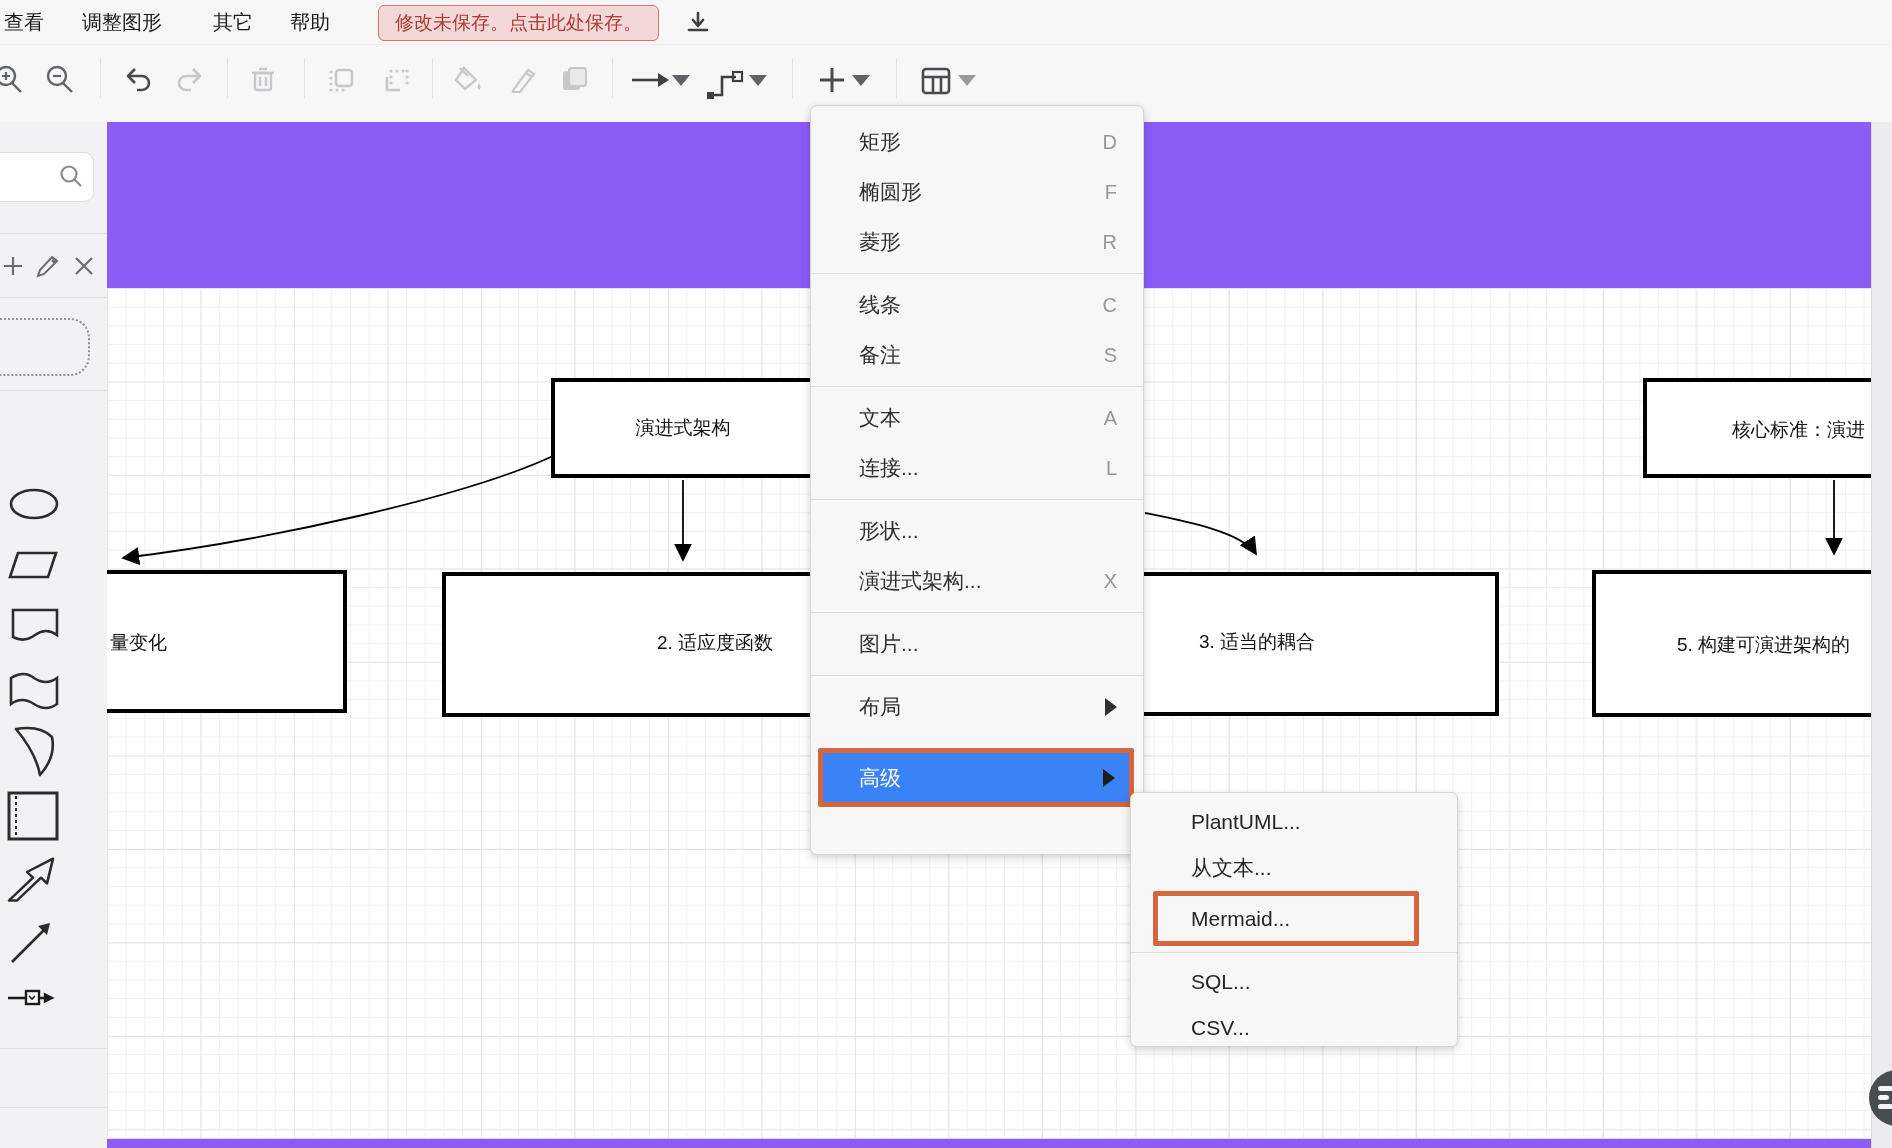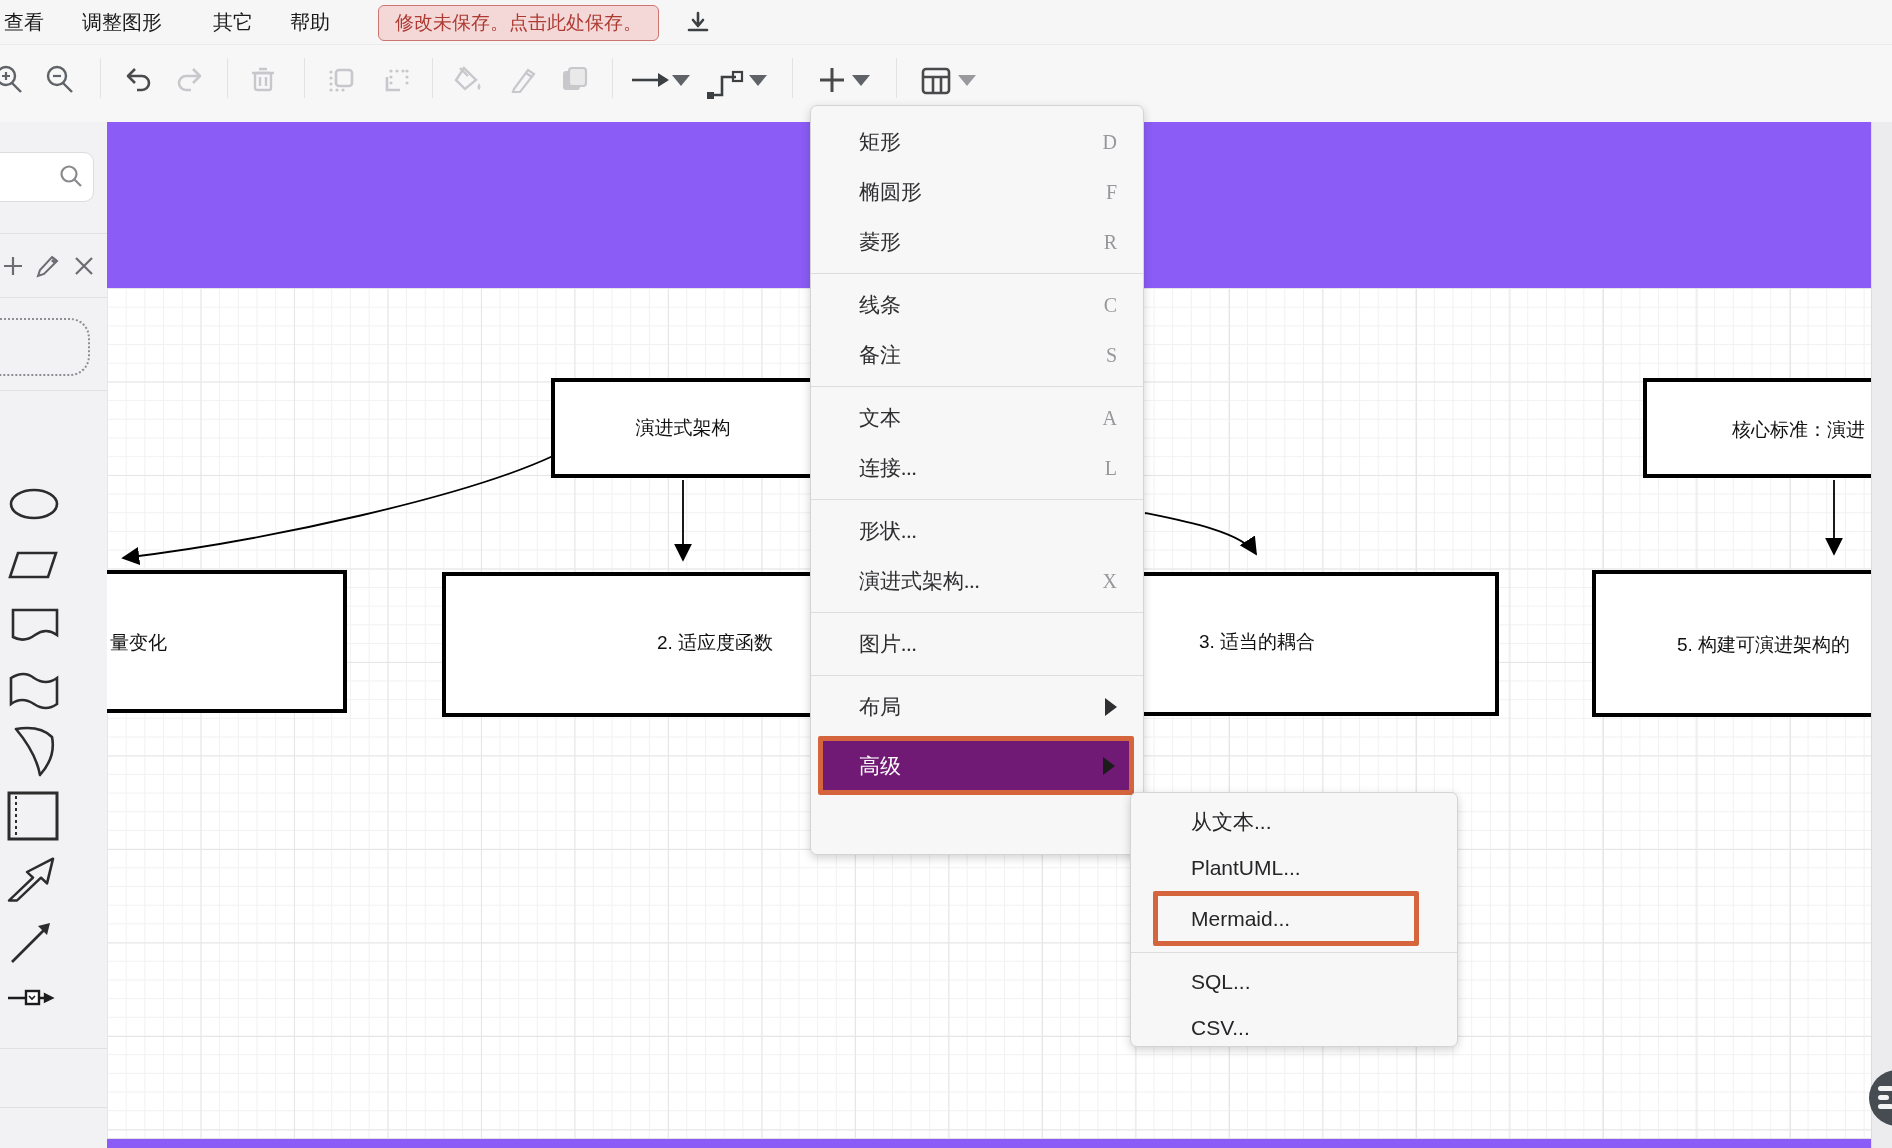--- a/index.html
+++ b/index.html
@@ -44,28 +44,28 @@
   #edges{position:absolute;left:0;top:0;pointer-events:none;}
   
   #right-strip{position:absolute;left:1871px;top:122px;width:21px;height:1026px;
                background:#ececee;border-left:1px solid #dcdcdf;}
   #corner-badge{position:absolute;left:1869px;top:1070px;width:56px;height:56px;border-radius:50%;
                 background:#474b52;}
   #corner-badge i{position:absolute;display:block;height:5px;border-radius:3px;background:#f4f4f4;}
   
   #insertmenu{position:absolute;left:810px;top:105px;width:334px;height:750px;background:#f7f7f8;
               border:1px solid #d4d4d6;border-radius:7px;box-shadow:0 3px 10px rgba(0,0,0,.18);
-              box-sizing:border-box;padding-top:11px;z-index:20;font-family:Liberation Serif, serif;}
+              box-sizing:border-box;padding-top:11px;z-index:20;}
   .mi{height:50px;display:flex;align-items:center;padding:0 26px 0 48px;font-size:21px;color:#2f2f31;}
   .mi-label{flex:1;}
   .mi-short{color:#97979b;font-size:20px;}
   .mdiv{height:1px;background:#dddddf;margin:6px 0;}
   .mi-arrow{width:0;height:0;border-top:9px solid transparent;border-bottom:9px solid transparent;
             border-left:12px solid #2f2f31;}
-  .mi.adv{height:49px;background:#701a75;border:5px solid #d4653c;margin:4px 9px 0 7px;
+  .mi.adv{height:49px;background:#3b82f6;border:5px solid #d4653c;margin:16px 9px 0 7px;
           padding:0 14px 0 36px;color:#fff;border-radius:2px;}
   .mi.adv .mi-arrow{border-left-color:#1c1c1c;}
   
   #advmenu{position:absolute;left:1130px;top:792px;width:328px;height:255px;background:#f7f7f8;
            border:1px solid #d4d4d6;border-radius:7px;box-shadow:0 3px 10px rgba(0,0,0,.18);
            box-sizing:border-box;padding-top:6px;z-index:30;}
   .smi{height:46px;display:flex;align-items:center;padding:0 20px 0 60px;font-size:21px;color:#262628;}
   .smi.mermaid{height:45px;border:5px solid #d4653c;margin:0 38px 0 22px;padding:0 10px 0 33px;border-radius:2px;}
   .sdiv{height:1px;background:#dddddf;margin:6px 0;}
   svg{display:block;}
@@ -377,24 +377,24 @@
     <span class="mi-arrow"></span>
   </div>
   <div class="mi adv">
     <span class="mi-label">高级</span>
     <span class="mi-arrow"></span>
   </div>
 </div>
 
 <div id="advmenu">
   <div class="smi">
+    <span>PlantUML...</span>
+  </div>
+  <div class="smi">
     <span>从文本...</span>
-  </div>
-  <div class="smi">
-    <span>PlantUML...</span>
   </div>
   <div class="smi mermaid">
     <span>Mermaid...</span>
   </div>
   <div class="sdiv"></div>
   <div class="smi">
     <span>SQL...</span>
   </div>
   <div class="smi">
     <span>CSV...</span>

